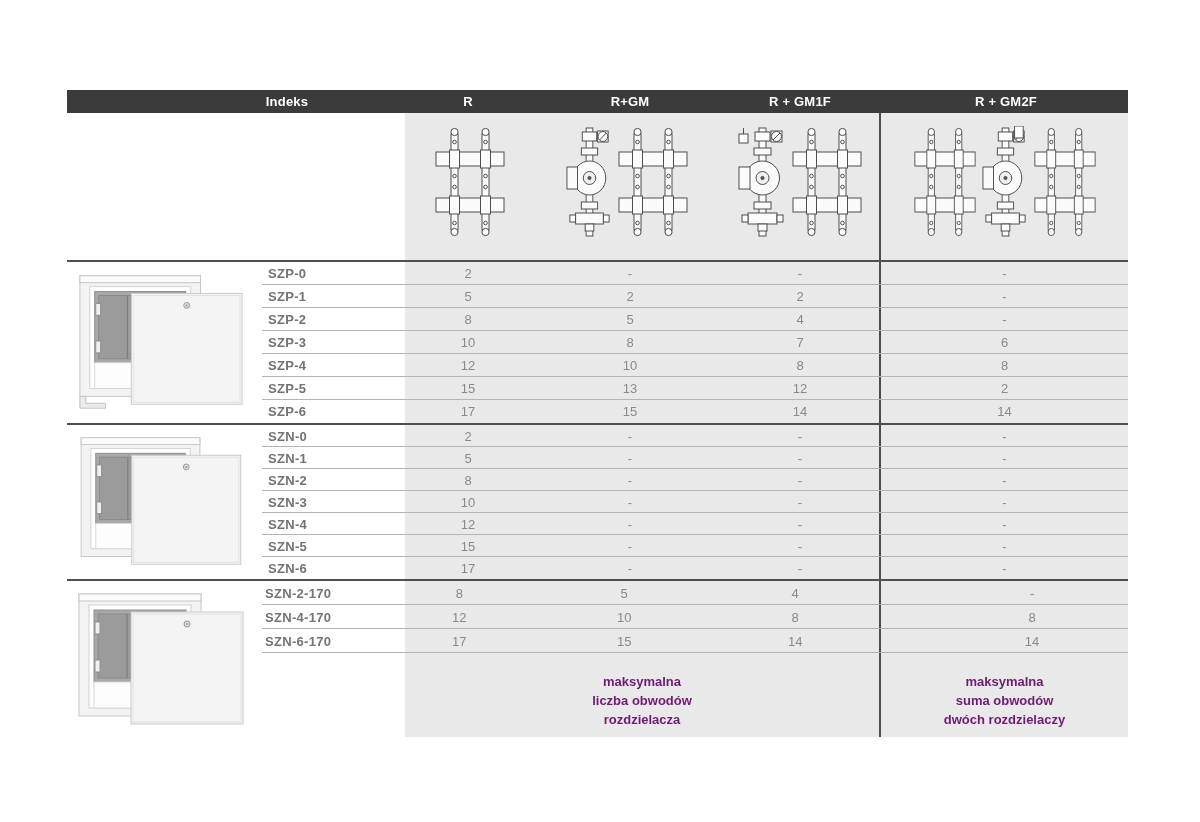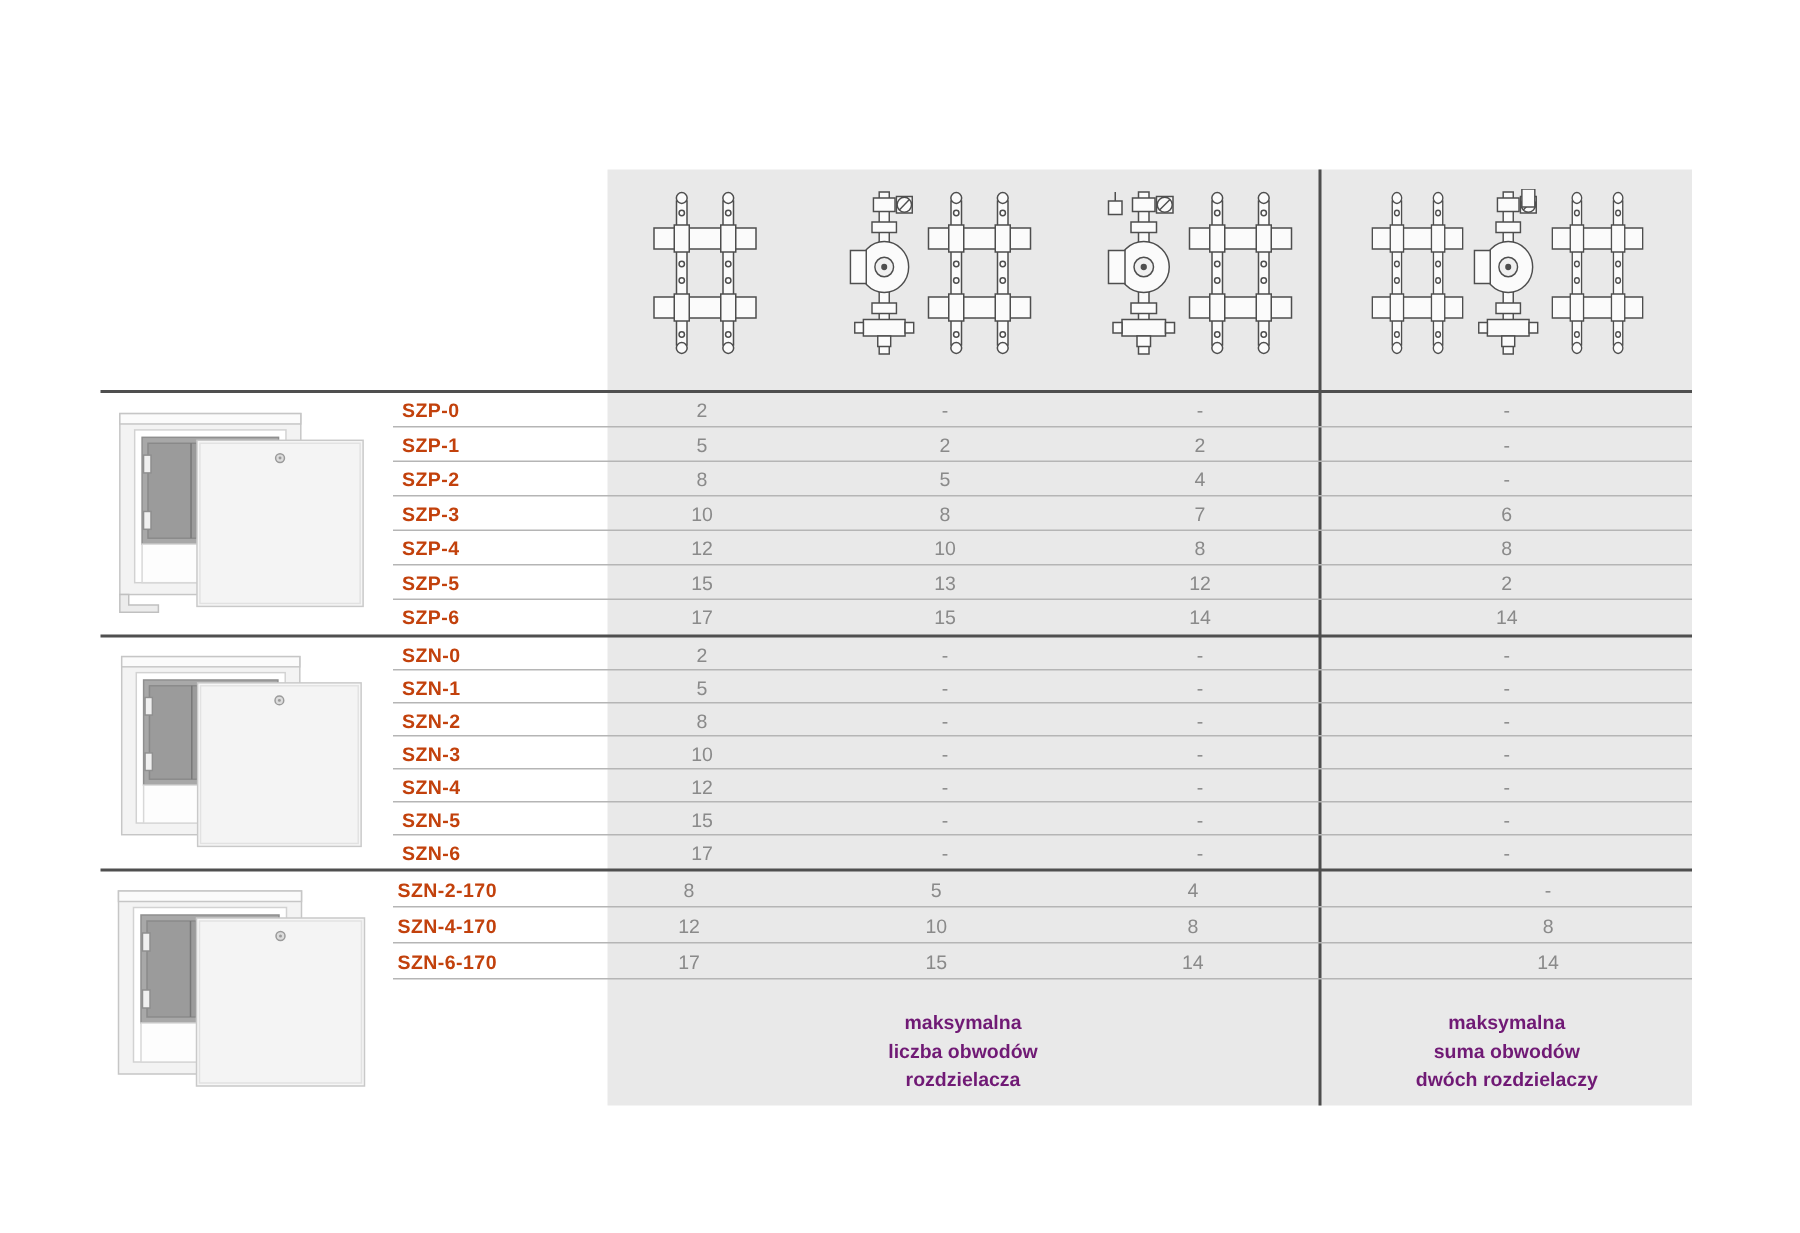--- a/index.html
+++ b/index.html
@@ -39,21 +39,21 @@
   .row.g0 { height:23px; } .row.g1 { height:22px;justify-content:center; } .row.g2 { height:24px;gap:39px; }
   .row::after {
     content:""; position:absolute; left:195px; right:0; bottom:0; height:1px;
     background:#b5b5b5;
   }
   .row.no-line::after { display:none; }
   .c { text-align:center; font-size:13px; color:#8a8a8a; }
   .c-img { width:188px; }
   .c-idx {
     width:150px; text-align:left; padding-left:13px;
-    font-weight:700; color:#c2410c; font-size:13px; letter-spacing:0.3px;
+    font-weight:700; color:#737373; font-size:13px; letter-spacing:0.3px;
   }
   .c-v1 { width:126px; } .c-v2 { width:198px; } .c-v3 { width:142px; }
   .c-sp { width:10px; } .c-v4 { width:247px; }
 
   .note {
     position:absolute; top:672px; font-size:13px; font-weight:700;
     color:#701a75; text-align:center; line-height:19px; white-space:pre-line;
   }
   .note-left  { left:405px; width:474px; }
   .note-right { left:881px; width:247px; }
@@ -132,20 +132,27 @@
           <rect x="62" y="28" width="112" height="112" fill="#f6f6f6" stroke="#c9c9c9"></rect>
           <rect x="64" y="30" width="108" height="108" fill="#f4f4f4" stroke="#e2e2e2"></rect>
           <circle cx="118" cy="40" r="3" fill="#dcdcdc" stroke="#9a9a9a"></circle>
           <circle cx="118" cy="40" r="1" fill="#9a9a9a"></circle>
         </g>
       </symbol>
     </defs>
   </svg>
 
 
+  <div class="header-bar">
+    <span class="hlabel h0">Indeks</span>
+    <span class="hlabel h1">R</span>
+    <span class="hlabel h2">R+GM</span>
+    <span class="hlabel h3">R + GM1F</span>
+    <span class="hlabel h4">R + GM2F</span>
+  </div>
 
   <div class="gray-panel"></div>
   <div class="vdivider"></div>
 
   <div class="drawing" style="left:435px; top:126px;">
     <svg width="70" height="112" viewBox="0 0 70 112">
         <use href="#sym-manifold"></use>
       </svg>
   </div>
 

